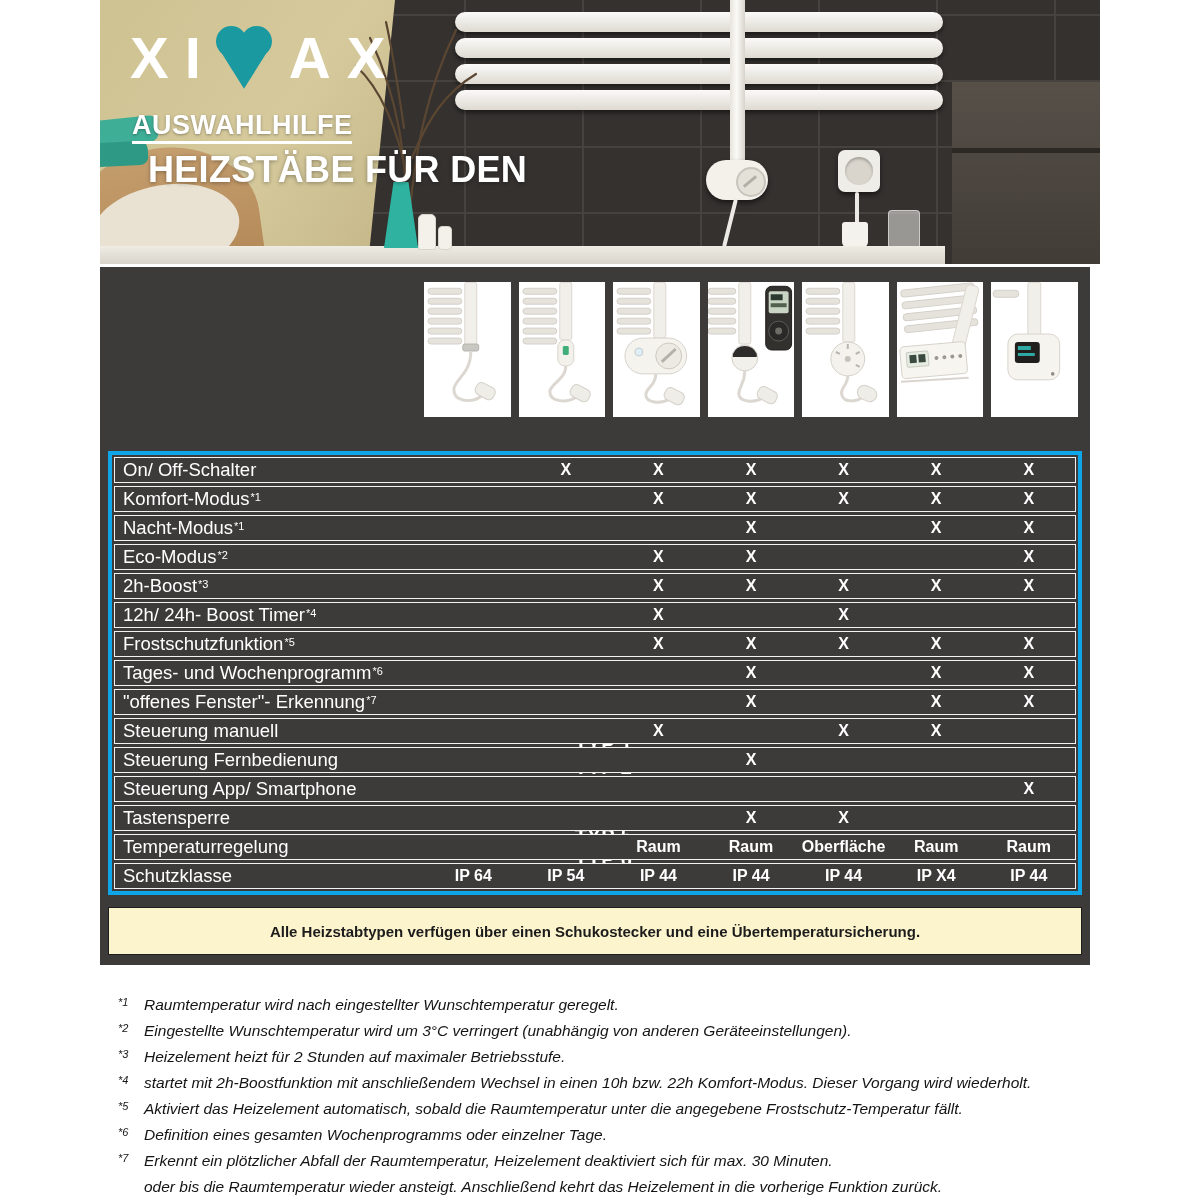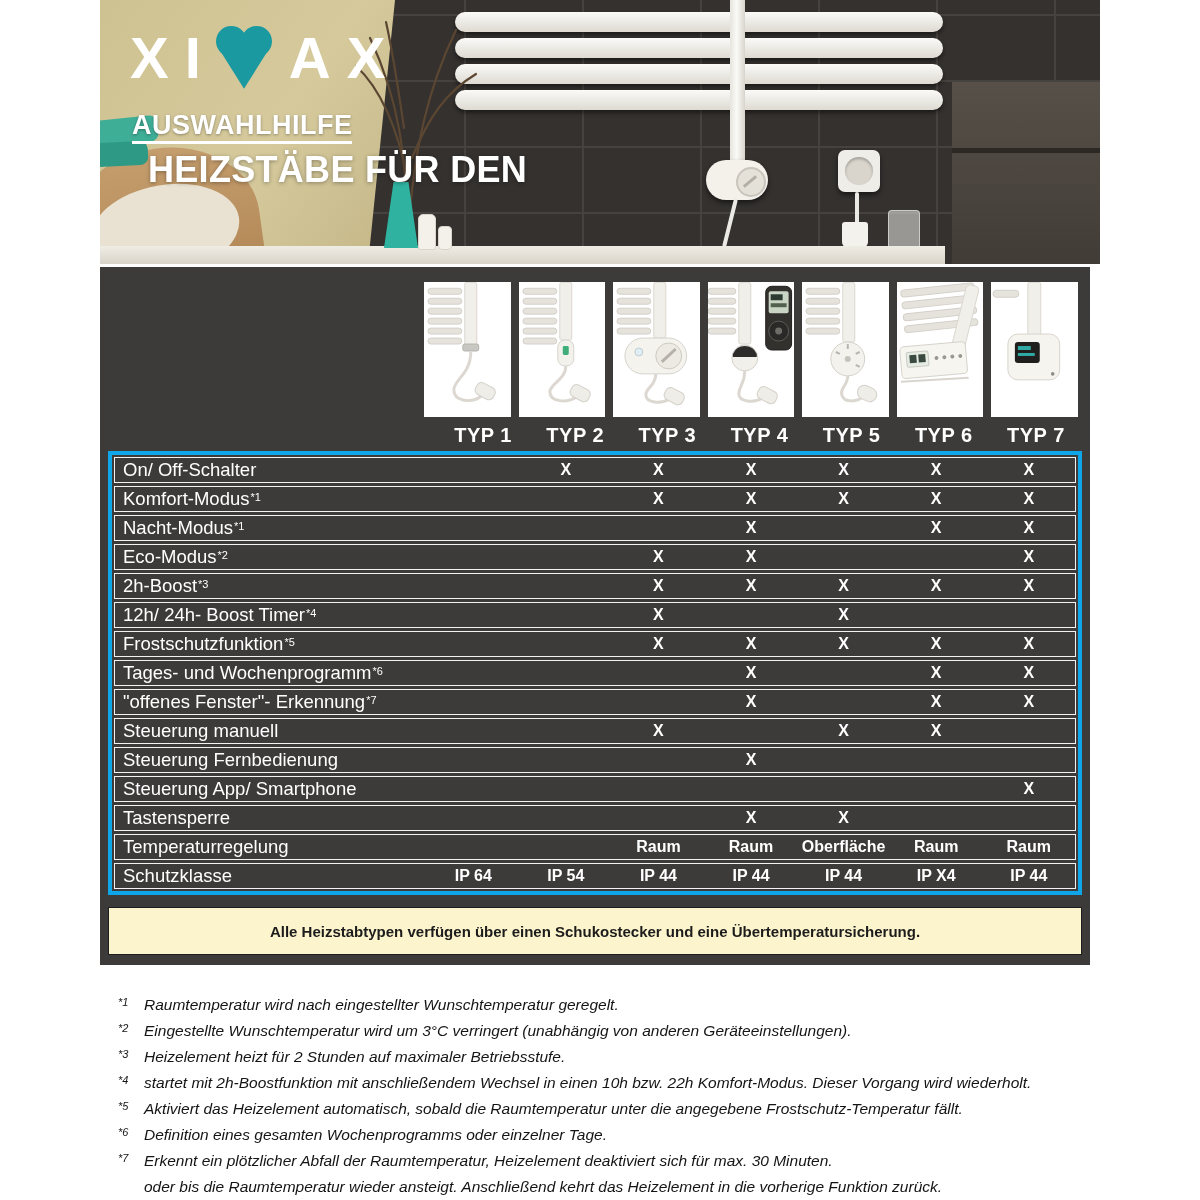--- a/index.html
+++ b/index.html
@@ -55,21 +55,21 @@
   .hero-title{position:absolute;left:32px;top:146px;color:#fff;font-size:36px;font-weight:700;line-height:47px;
     letter-spacing:.3px;text-shadow:0 1px 4px rgba(0,0,0,.35);margin-left:16px;}
   
   .panel{position:absolute;left:100px;top:267px;width:990px;height:698px;background:#3d3a3a;}
   .grid-row{display:flex;}
   .lbl-spacer{flex:0 0 312px;}
   .col{flex:1 1 0;display:flex;align-items:center;justify-content:center;}
   .tiles-row{position:absolute;left:8px;right:8px;top:15px;height:135px;}
   .tiles-row .col{padding:0 4px;}
   .tile{width:100%;height:135px;background:#fff;display:block;}
-  .typ-row{position:absolute;left:25px;right:8px;top:154px;height:28px;}
+  .typ-row{position:absolute;left:25px;right:8px;top:154px;height:28px;flex-direction:column;}
   .typ-label{color:#fff;font-size:20px;font-weight:700;letter-spacing:.5px;}
   .rows-frame{position:absolute;left:8px;right:8px;top:184px;border:4px solid #0ea5e9;padding:2px;}
   .frow{display:flex;border:1px solid #f2f2f2;height:24px;align-items:stretch;margin-bottom:3px;background:#3d3a3a;}
   .frow:last-child{margin-bottom:0;}
   .flabel{flex:0 0 304px;padding-left:8px;color:#fff;font-size:18.5px;display:flex;align-items:center;}
   .flabel sup{font-size:11px;margin-left:1px;transform:translateY(-2px);}
   .fcell{color:#fff;font-size:16px;font-weight:700;}
   .banner{position:absolute;left:8px;right:8px;top:640px;height:46px;background:#fcf4cc;border:1px solid #1d1d1d;
     display:flex;align-items:center;justify-content:center;color:#1c1c1c;font-size:15px;font-weight:700;}
   

